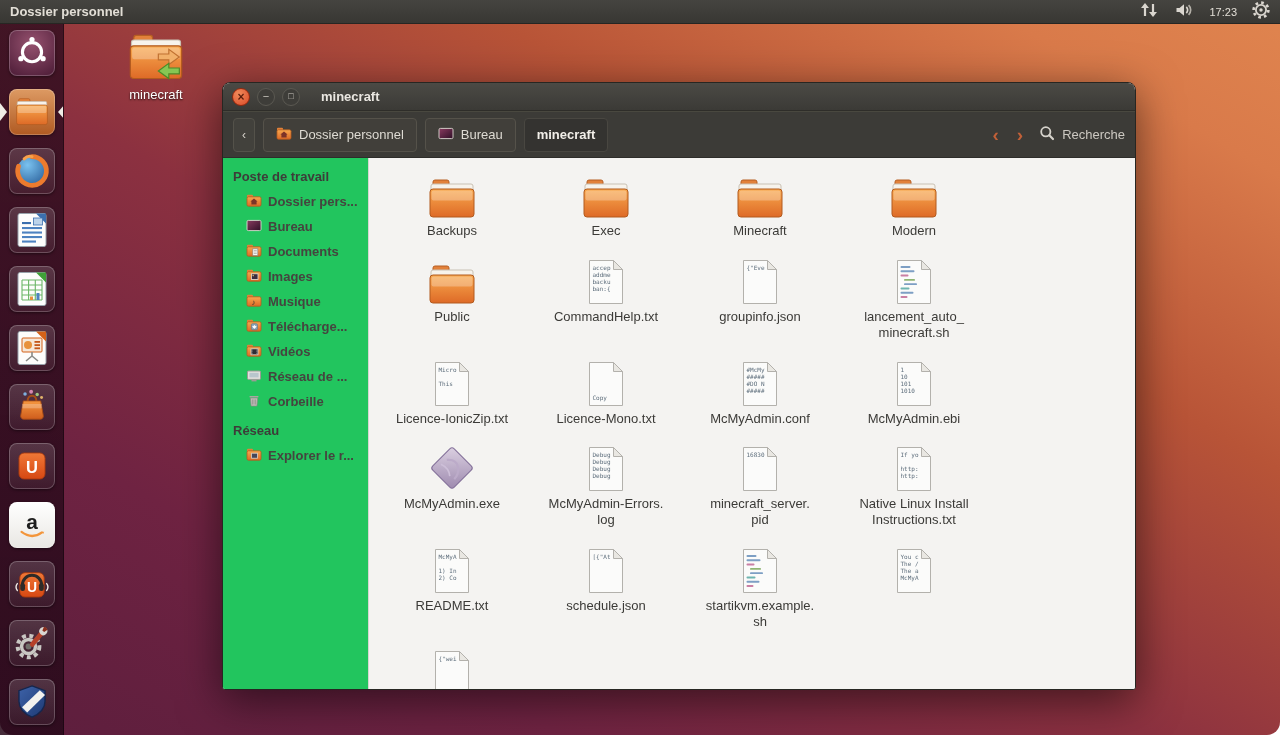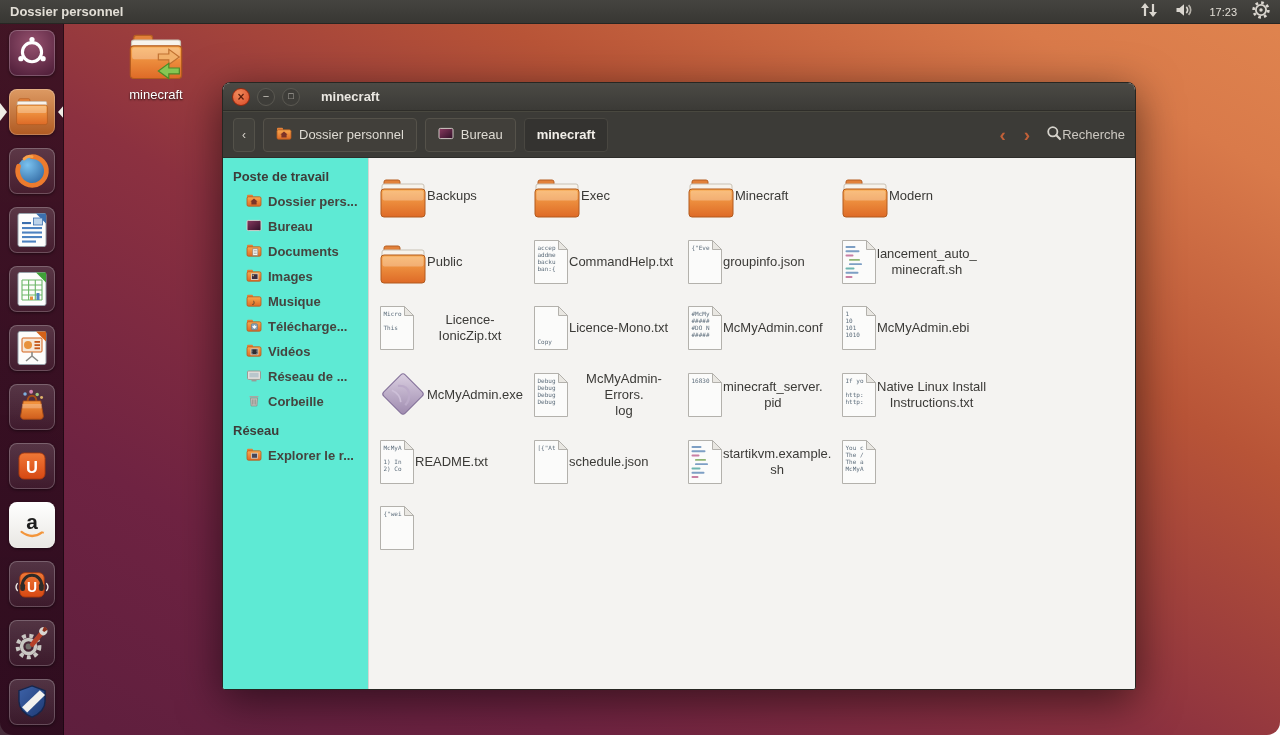--- a/index.html
+++ b/index.html
@@ -51,32 +51,32 @@
   .toolbar { height:47px; flex:none; background:#3c3b37; border-top:1px solid #49483f;
     border-bottom:1px solid #2e2d2a; display:flex; align-items:center; padding:0 10px; gap:8px; }
   .navless { width:22px; height:34px; background:#42413c; border:1px solid #54524a; border-radius:4px;
     color:#d6d2ca; display:flex; align-items:center; justify-content:center; font-size:12px; flex:none; }
   .crumb { height:34px; padding:0 12px; display:flex; align-items:center; gap:7px;
     background:#413f3a; border:1px solid #55524a; border-radius:4px;
     color:#dedbd3; font-size:13px; white-space:nowrap; }
   .crumb.active { background:#343330; border-color:#494741; font-weight:bold; color:#f2efe9; }
   .tb-right { margin-left:auto; display:flex; align-items:center; gap:14px; }
   .histbtn { color:#c16038; font-size:19px; font-weight:bold; line-height:1; padding:0 2px; }
-  .searchbox { display:flex; align-items:center; color:#ccc8c1; font-size:13px; }
+  .searchbox { display:flex; align-items:center; gap:7px; color:#ccc8c1; font-size:13px; }
 
   .main { flex:1; display:flex; min-height:0; }
-  .sidebar { width:146px; flex:none; background:#5eead4; border-right:1px solid #d7d5d1; padding-top:2px; overflow:hidden; }
+  .sidebar { width:146px; flex:none; background:#22c55e; border-right:1px solid #d7d5d1; padding-top:2px; overflow:hidden; }
   .side-header { font-weight:bold; font-size:13px; color:#3d3c39; padding:9px 6px 5px 10px; white-space:nowrap; }
   .side-item { display:flex; align-items:center; gap:6px; height:25px; padding-left:23px;
     font-size:13px; color:#45443f; white-space:nowrap;font-weight:bold; }
   .side-item svg { flex:none; }
 
   .content { flex:1; background:#f4f3f1; padding:2px 0 0 6px; overflow:hidden; }
   .grid { display:grid; grid-template-columns:repeat(4, 154px); }
-  .cell { display:flex; flex-direction:row; align-items:center; padding:9px 4px 7px; }
+  .cell { display:flex; flex-direction:column; align-items:center; padding:9px 4px 7px; }
   .icon-box { height:50px; display:flex; align-items:flex-end; justify-content:center; }
   .flabel { margin-top:4px; font-size:13px; color:#3b3a37; text-align:center; line-height:1.22; }
 </style>
 </head>
 <body>
 
 <svg width="0" height="0" style="position:absolute" aria-hidden="true">
   <defs>
     <linearGradient id="g-folder" x1="0" y1="0" x2="0" y2="1">
         <stop offset="0" stop-color="#f8a94e"></stop>

